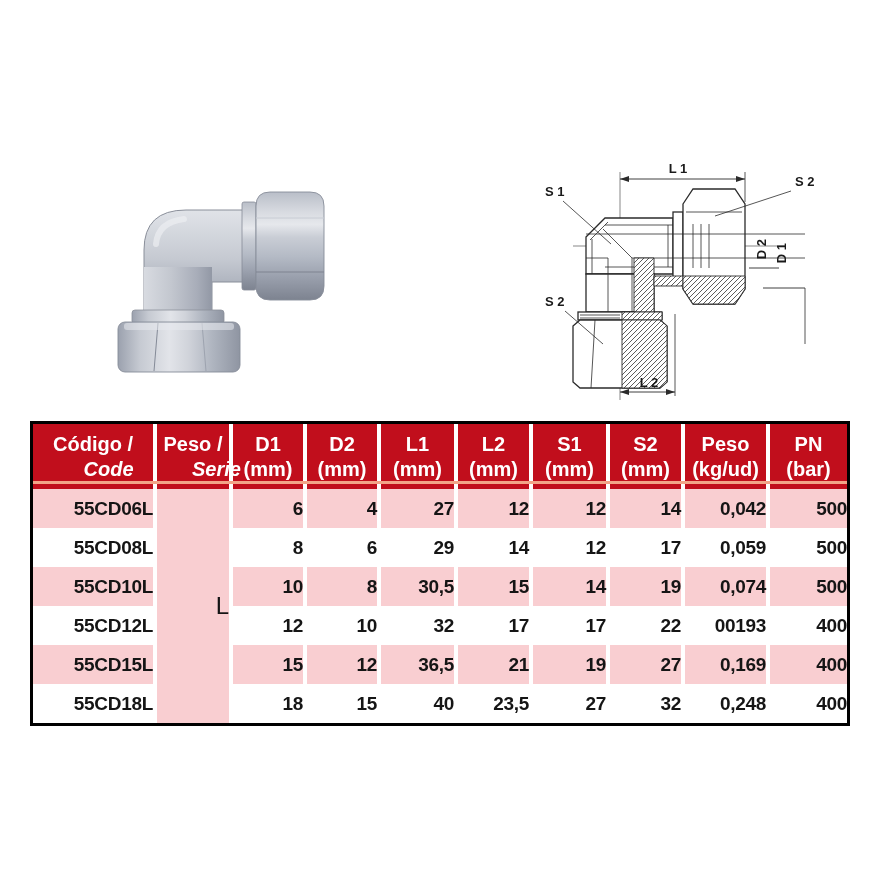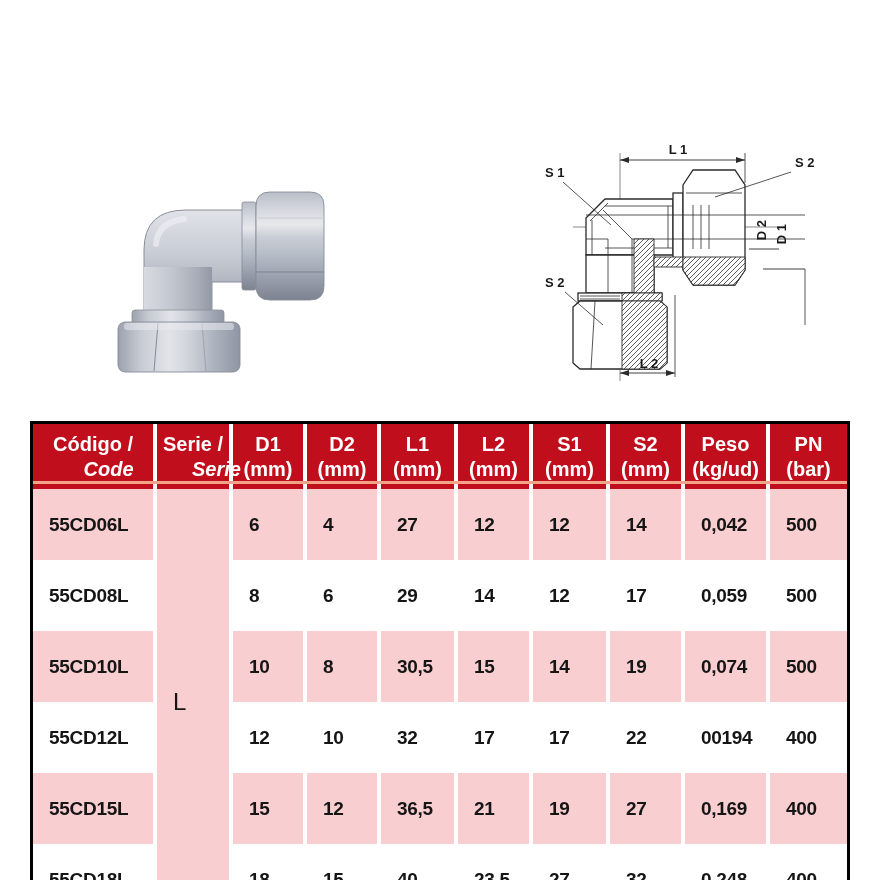--- a/index.html
+++ b/index.html
@@ -1,41 +1,41 @@
 <!DOCTYPE html>
 <html><head>
 <meta charset="utf-8">
 <style>
   html,body{margin:0;padding:0;background:#ffffff;}
   .page{
     position:relative;width:880px;height:880px;background:#ffffff;overflow:hidden;
     font-family:"Liberation Sans", sans-serif;color:#1a1a1a;
   }
   .photo-wrap{position:absolute;left:98px;top:172px;width:250px;height:215px;}
-  .drawing-wrap{position:absolute;left:523px;top:135px;width:340px;height:258px;}
+  .drawing-wrap{position:absolute;left:523px;top:154px;width:340px;height:258px;}
 
   
   .table-wrap{
     position:absolute;left:30px;top:421px;width:814px;
     border:3px solid #000000;background:#ffffff;
   }
   table{border-collapse:collapse;table-layout:fixed;width:814px;}
   col.c-code{width:122px}col.c-serie{width:76px}
   col.c-d1{width:74px}col.c-d2{width:74px}col.c-l1{width:77px}col.c-l2{width:75px}
   col.c-s1{width:77px}col.c-s2{width:75px}col.c-peso{width:85px}col.c-pn{width:79px}
   th{
     background:#C10E1C;color:#ffffff;height:57px;padding:4px;
     font-size:20px;font-weight:bold;line-height:25px;vertical-align:middle;
     border-right:4px solid #ffffff;
   }
   th:last-child,td:last-child{border-right:none;}
   th .hline{display:block;}
   th .it{font-style:italic;margin-left:31px;}
   td{
-    height:39px;padding:16px;text-align:left;vertical-align:middle;
+    height:39px;padding:0;text-align:right;vertical-align:middle;
     font-size:19px;font-weight:bold;letter-spacing:-0.3px;
     border-right:4px solid #ffffff;background:#ffffff;color:#151515;margin-left:22px;
   }
   tr.pink td{background:#F9CED1;}
   td.serie-cell{background:#F9CED1 !important;font-size:24px;font-weight:normal;letter-spacing:0;}
   .salmon-line{
     position:absolute;left:0;top:57px;width:100%;height:3px;
     background:#F2A488;z-index:3;pointer-events:none;
   }
 
@@ -201,21 +201,21 @@
         <col class="c-peso">
           <col class="c-pn">
       </colgroup>
       <thead>
         <tr>
           <th>
             <span class="hline">Código /</span>
             <span class="hline it">Code</span>
           </th>
           <th>
-            <span class="hline">Serie /</span>
+            <span class="hline">Peso /</span>
             <span class="hline it">Serie</span>
           </th>
           <th>
             <span class="hline">D1</span>
             <span class="hline">(mm)</span>
           </th>
           <th>
             <span class="hline">D2</span>
             <span class="hline">(mm)</span>
           </th>
@@ -281,21 +281,21 @@
             <td>500</td>
           </tr>
           <tr>
             <td>55CD12L</td>
             <td>12</td>
             <td>10</td>
             <td>32</td>
             <td>17</td>
             <td>17</td>
             <td>22</td>
-            <td>00194</td>
+            <td>00193</td>
             <td>400</td>
           </tr>
           <tr class="pink">
             <td>55CD15L</td>
             <td>15</td>
             <td>12</td>
             <td>36,5</td>
             <td>21</td>
             <td>19</td>
             <td>27</td>

